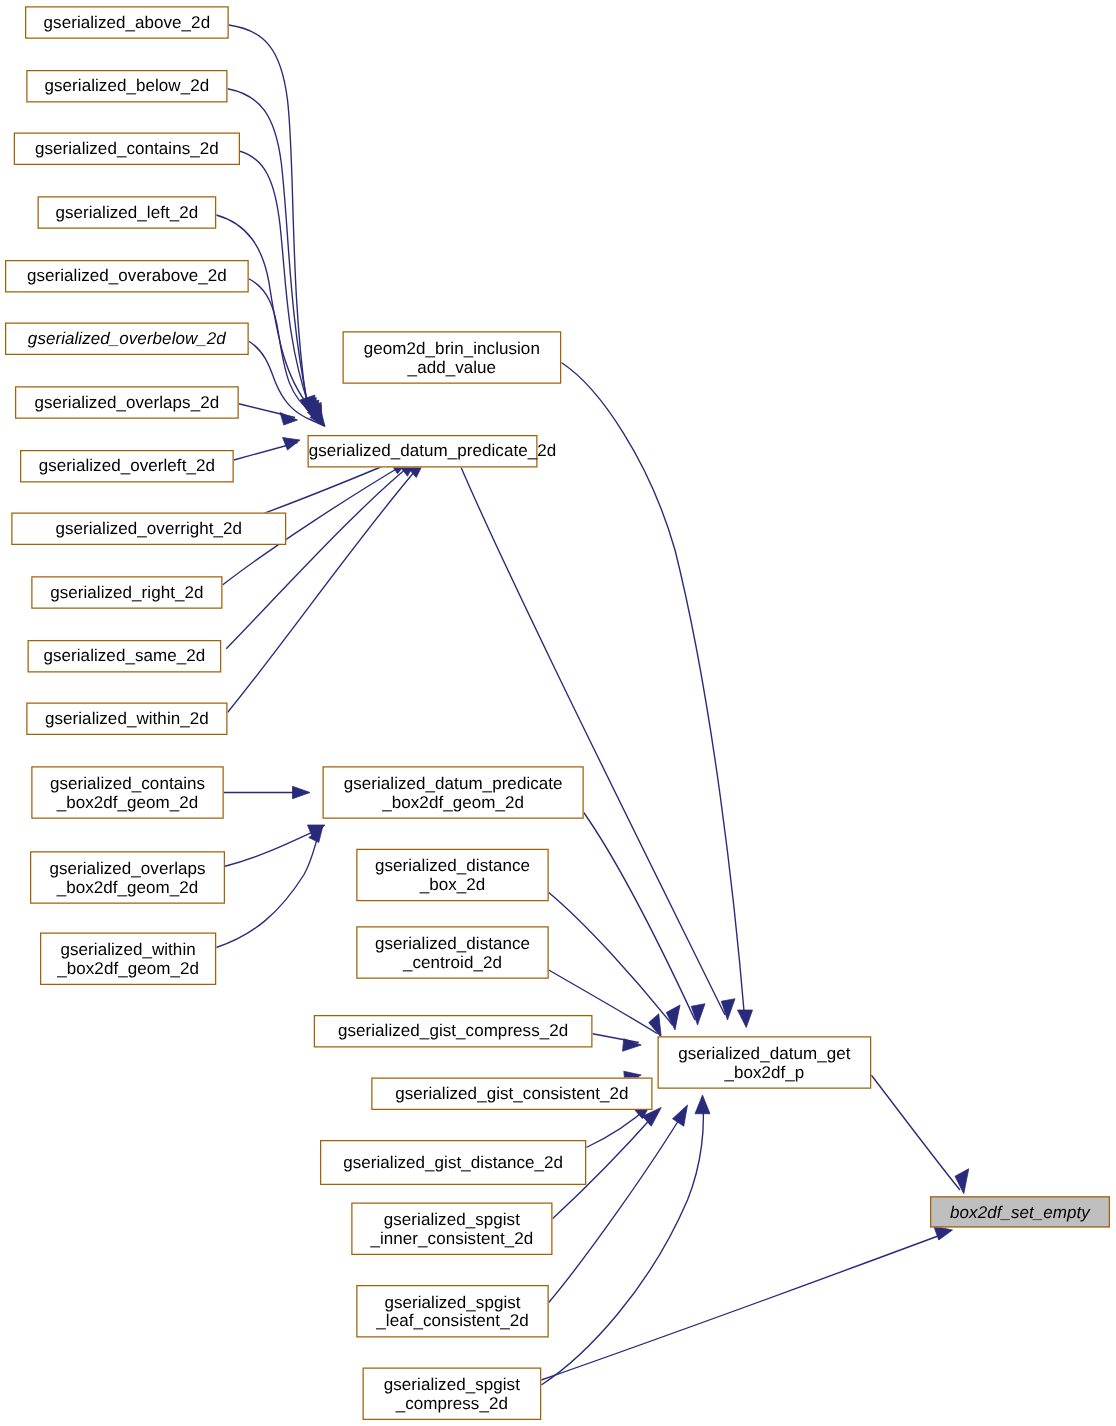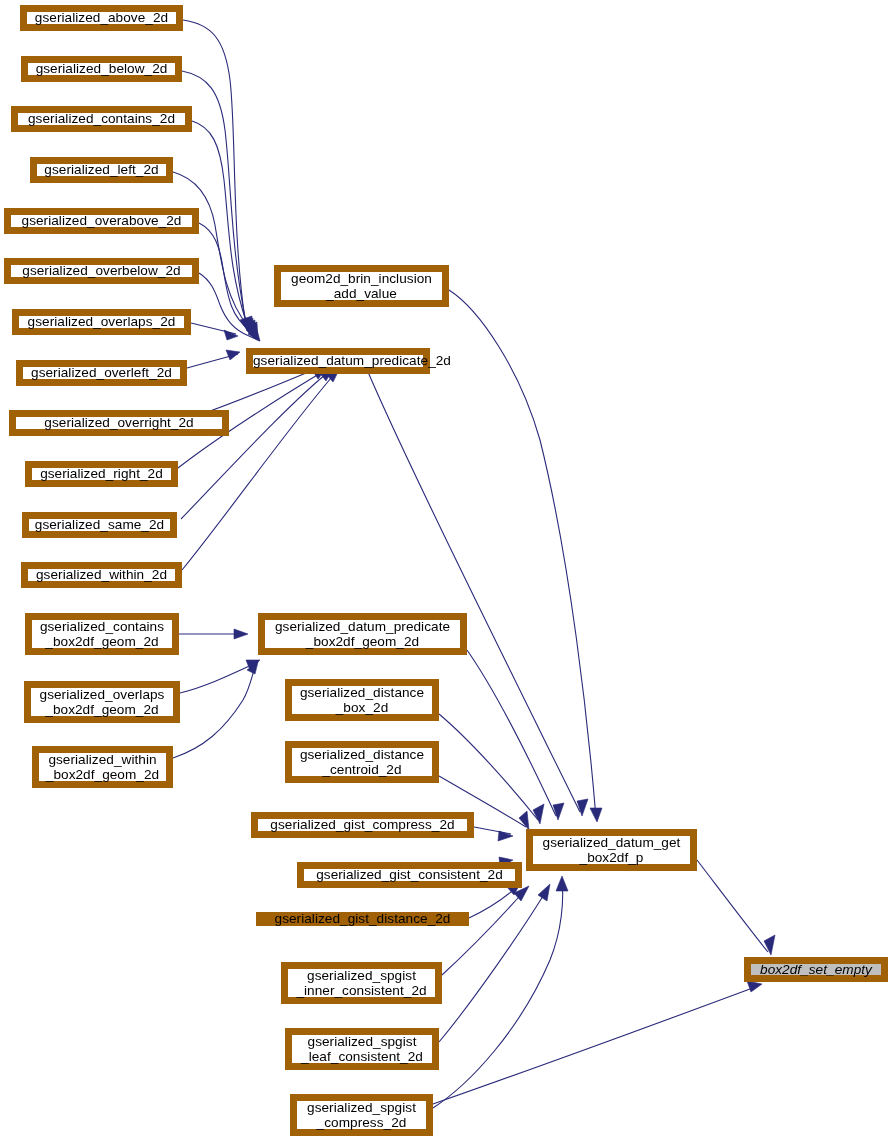--- a/index.html
+++ b/index.html
@@ -30,21 +30,21 @@
     stroke-width: 1.1px;
   }
   .edge-head {
     fill: #2a2a7a;
     stroke: #2a2a7a;
     stroke-width: 0.6px;
   }
   .node-box {
     position: absolute;
     box-sizing: border-box;
-    border: 7px solid #a16207;
+    border: 1px solid #a16207;
     background: #ffffff;
     color: #000000;
     font-size: 13.6px;
     line-height: 15.4px;
     text-align: center;
     display: flex;
     align-items: center;
     justify-content: center;
     white-space: pre;
     letter-spacing: 0.05px;
@@ -120,21 +120,21 @@
       <path d="M771,955 L764,941 L775,935 Z" class="edge-head"></path>
       <path d="M433,1104 C530,1070 680,1015 758,986" class="edge-path"></path>
       <path d="M762,984 L747,981 L751,992 Z" class="edge-head"></path>
     </svg>
   <div id="nodes-layer">
       <div class="node-box" style="left: 20px; top: 5px; width: 163px; height: 26px;"><span class="node-label">gserialized_above_2d</span></div>
       <div class="node-box" style="left: 21px; top: 56px; width: 161px; height: 26px;"><span class="node-label">gserialized_below_2d</span></div>
       <div class="node-box" style="left: 11px; top: 106px; width: 181px; height: 26px;"><span class="node-label">gserialized_contains_2d</span></div>
       <div class="node-box" style="left: 30px; top: 157px; width: 143px; height: 26px;"><span class="node-label">gserialized_left_2d</span></div>
       <div class="node-box" style="left: 4px; top: 208px; width: 195px; height: 26px;"><span class="node-label">gserialized_overabove_2d</span></div>
-      <div class="node-box" style="left: 4px; top: 258px; width: 195px; height: 26px;"><span class="node-label">gserialized_overbelow_2d</span></div>
+      <div class="node-box" style="left: 4px; top: 258px; width: 195px; height: 26px; font-style: italic;"><span class="node-label">gserialized_overbelow_2d</span></div>
       <div class="node-box" style="left: 12px; top: 309px; width: 179px; height: 26px;"><span class="node-label">gserialized_overlaps_2d</span></div>
       <div class="node-box" style="left: 16px; top: 360px; width: 171px; height: 26px;"><span class="node-label">gserialized_overleft_2d</span></div>
       <div class="node-box" style="left: 9px; top: 410px; width: 220px; height: 26px;"><span class="node-label">gserialized_overright_2d</span></div>
       <div class="node-box" style="left: 25px; top: 461px; width: 153px; height: 26px;"><span class="node-label">gserialized_right_2d</span></div>
       <div class="node-box" style="left: 22px; top: 512px; width: 155px; height: 26px;"><span class="node-label">gserialized_same_2d</span></div>
       <div class="node-box" style="left: 21px; top: 562px; width: 161px; height: 26px;"><span class="node-label">gserialized_within_2d</span></div>
       <div class="node-box" style="left: 25px; top: 613px; width: 154px; height: 42px;"><span class="node-label">gserialized_contains
 _box2df_geom_2d</span></div>
       <div class="node-box" style="left: 24px; top: 681px; width: 156px; height: 42px;"><span class="node-label">gserialized_overlaps
 _box2df_geom_2d</span></div>
@@ -144,21 +144,21 @@
 _add_value</span></div>
       <div class="node-box" style="left: 246px; top: 348px; width: 184px; height: 26px;"><span class="node-label">gserialized_datum_predicate_2d</span></div>
       <div class="node-box" style="left: 258px; top: 613px; width: 209px; height: 42px;"><span class="node-label">gserialized_datum_predicate
 _box2df_geom_2d</span></div>
       <div class="node-box" style="left: 285px; top: 679px; width: 154px; height: 42px;"><span class="node-label">gserialized_distance
 _box_2d</span></div>
       <div class="node-box" style="left: 285px; top: 741px; width: 154px; height: 42px;"><span class="node-label">gserialized_distance
 _centroid_2d</span></div>
       <div class="node-box" style="left: 251px; top: 812px; width: 223px; height: 26px;"><span class="node-label">gserialized_gist_compress_2d</span></div>
       <div class="node-box" style="left: 250px; top: 862px; width: 225px; height: 26px; margin-left: 47px;"><span class="node-label">gserialized_gist_consistent_2d</span></div>
-      <div class="node-box" style="left: 256px; top: 912px; width: 213px; height: 14px;"><span class="node-label">gserialized_gist_distance_2d</span></div>
+      <div class="node-box" style="left: 256px; top: 912px; width: 213px; height: 36px;"><span class="node-label">gserialized_gist_distance_2d</span></div>
       <div class="node-box" style="left: 281px; top: 962px; width: 161px; height: 42px;"><span class="node-label">gserialized_spgist
 _inner_consistent_2d</span></div>
       <div class="node-box" style="left: 285px; top: 1028px; width: 154px; height: 42px;"><span class="node-label">gserialized_spgist
 _leaf_consistent_2d</span></div>
       <div class="node-box" style="left: 290px; top: 1094px; width: 143px; height: 42px;"><span class="node-label">gserialized_spgist
 _compress_2d</span></div>
       <div class="node-box" style="left: 526px; top: 829px; width: 171px; height: 42px;"><span class="node-label">gserialized_datum_get
 _box2df_p</span></div>
       <div class="node-box highlight" style="left: 744px; top: 957px; width: 144px; height: 25px;"><span class="node-label">box2df_set_empty</span></div>
     </div>

